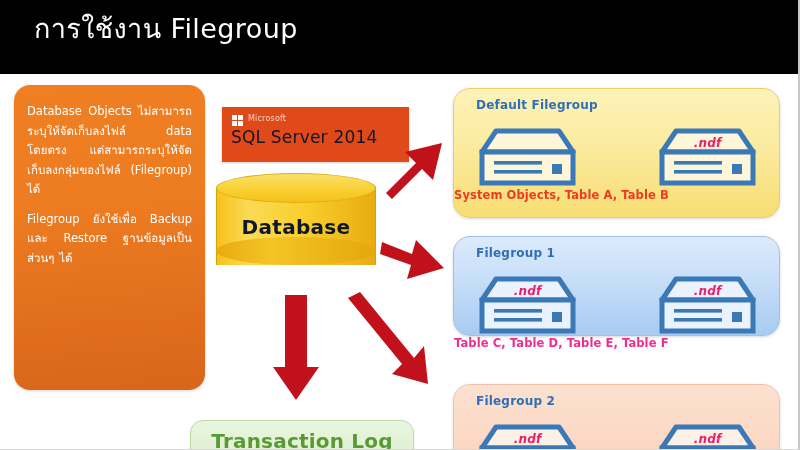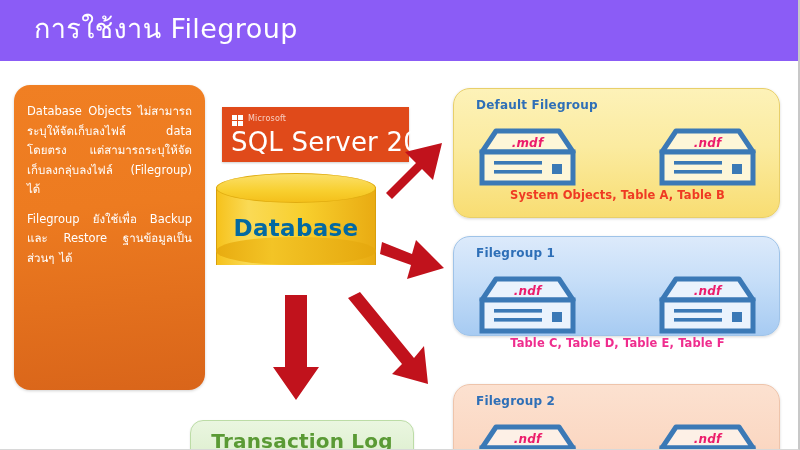--- a/index.html
+++ b/index.html
@@ -22,22 +22,22 @@
     box-sizing: border-box;
     border-right: 2px solid #c8c8c8;
     border-bottom: 1px solid #d8d8d8;
   }
 
   
   #header {
     position: absolute;
     left: 0; top: 0;
     width: 800px;
-    height: 61px;
-    background: #8b5cf6;
+    height: 74px;
+    background: #000000;
   }
   #header-title {
     position: absolute;
     left: 34px;
     top: 11px;
     font-size: 27px;
     color: #ffffff;
     letter-spacing: 0.4px;
     white-space: nowrap;
     line-height: 36px;
@@ -95,22 +95,22 @@
     left: 26px;
     top: 7px;
     font-size: 8px;
     color: #f7cfc3;
     letter-spacing: 0.2px;
   }
   #sql-name {
     position: absolute;
     left: 9px;
     top: 20px;
-    font-size: 26px;
-    color: #ffffff;
+    font-size: 17px;
+    color: #0f172a;
     letter-spacing: 0.2px;
     white-space: nowrap;
   }
 
   
   #db-cyl {
     position: absolute;
     left: 216px;
     top: 173px;
     width: 160px;
@@ -139,23 +139,23 @@
     border-radius: 50%;
     background: linear-gradient(to bottom, #fbe06a 0%, #f8cf2f 60%, #f4c01b 100%);
     border: 1px solid #e0ac10;
     box-sizing: border-box;
   }
   #db-label {
     position: absolute;
     left: 0; top: 42px;
     width: 160px;
     text-align: center;
-    font-size: 23px;
-    font-weight: bold;
-    color: #0369a1;
+    font-size: 20px;
+    font-weight: bold;
+    color: #0f172a;
     letter-spacing: 0.3px;
   }
 
   
   .arrow { position: absolute; }
   .arrow svg { display: block; }
 
   
   .fg-box {
     position: absolute;
@@ -212,21 +212,21 @@
     font-weight: bold;
     color: #ec1c6b;
     font-style: italic;
     letter-spacing: 0.2px;
   }
   .fg-caption {
     position: absolute;
     left: 0;
     top: 99px;
     width: 327px;
-    text-align: center;
+    text-align: left;
     font-size: 11.5px;
     font-weight: bold;
     letter-spacing: 0.1px;
     white-space: nowrap;
   }
   #cap-default { color: #ef3a23; }
   #cap-one { color: #ef2d8e; }
 
   
   #tlog-box {
@@ -255,21 +255,21 @@
 </head>
 <body>
 
 <div id="slide">
 
   <div id="header">
     <div id="header-title">การใช้งาน Filegroup</div>
   </div>
 
   <div id="note-box">
-    <div class="note-para p1"><span class="note-bold">Database Objects</span><span> ไม่สามารถระบุให้จัดเก็บลงไฟล์ data โดยตรง แต่สามารถระบุให้จัดเก็บลงกลุ่บลงไฟล์ (Filegroup) ได้</span></div>
+    <div class="note-para p1"><span class="note-bold">Database Objects</span><span> ไม่สามารถระบุให้จัดเก็บลงไฟล์ data โดยตรง แต่สามารถระบุให้จัดเก็บลงกลุ่มของไฟล์ (Filegroup) ได้</span></div>
     <div class="note-para p2"><span class="note-bold">Filegroup</span><span> ยังใช้เพื่อ Backup และ Restore ฐานข้อมูลเป็นส่วนๆ ได้</span></div>
   </div>
 
   <div id="sql-logo">
     <div id="ms-mark">
       <i></i>
         <i></i>
         <i></i>
         <i></i>
     </div>
@@ -312,21 +312,20 @@
     <div class="fg-title">Default Filegroup</div>
     <div class="fg-files">
       <div class="file-icon">
         <svg width="103" height="62" viewBox="0 0 103 62">
           <path d="M20 5 L83 5 L97 26 L6 26 Z" fill="#fdf6d8" stroke="#3b79b6" stroke-width="5" stroke-linejoin="round"></path>
           <rect x="6" y="26" width="91" height="31" fill="#fdf6d8" stroke="#3b79b6" stroke-width="5"></rect>
           <rect x="18" y="35" width="48" height="3.6" fill="#3b79b6"></rect>
           <rect x="18" y="44" width="48" height="3.6" fill="#3b79b6"></rect>
           <rect x="76" y="38" width="10" height="10" fill="#3b79b6"></rect>
         </svg>
-        <div class="file-ext">.mdf</div>
       </div>
       <div class="file-icon">
         <svg width="103" height="62" viewBox="0 0 103 62">
           <path d="M20 5 L83 5 L97 26 L6 26 Z" fill="#fdf6d8" stroke="#3b79b6" stroke-width="5" stroke-linejoin="round"></path>
           <rect x="6" y="26" width="91" height="31" fill="#fdf6d8" stroke="#3b79b6" stroke-width="5"></rect>
           <rect x="18" y="35" width="48" height="3.6" fill="#3b79b6"></rect>
           <rect x="18" y="44" width="48" height="3.6" fill="#3b79b6"></rect>
           <rect x="76" y="38" width="10" height="10" fill="#3b79b6"></rect>
         </svg>
         <div class="file-ext">.ndf</div>

